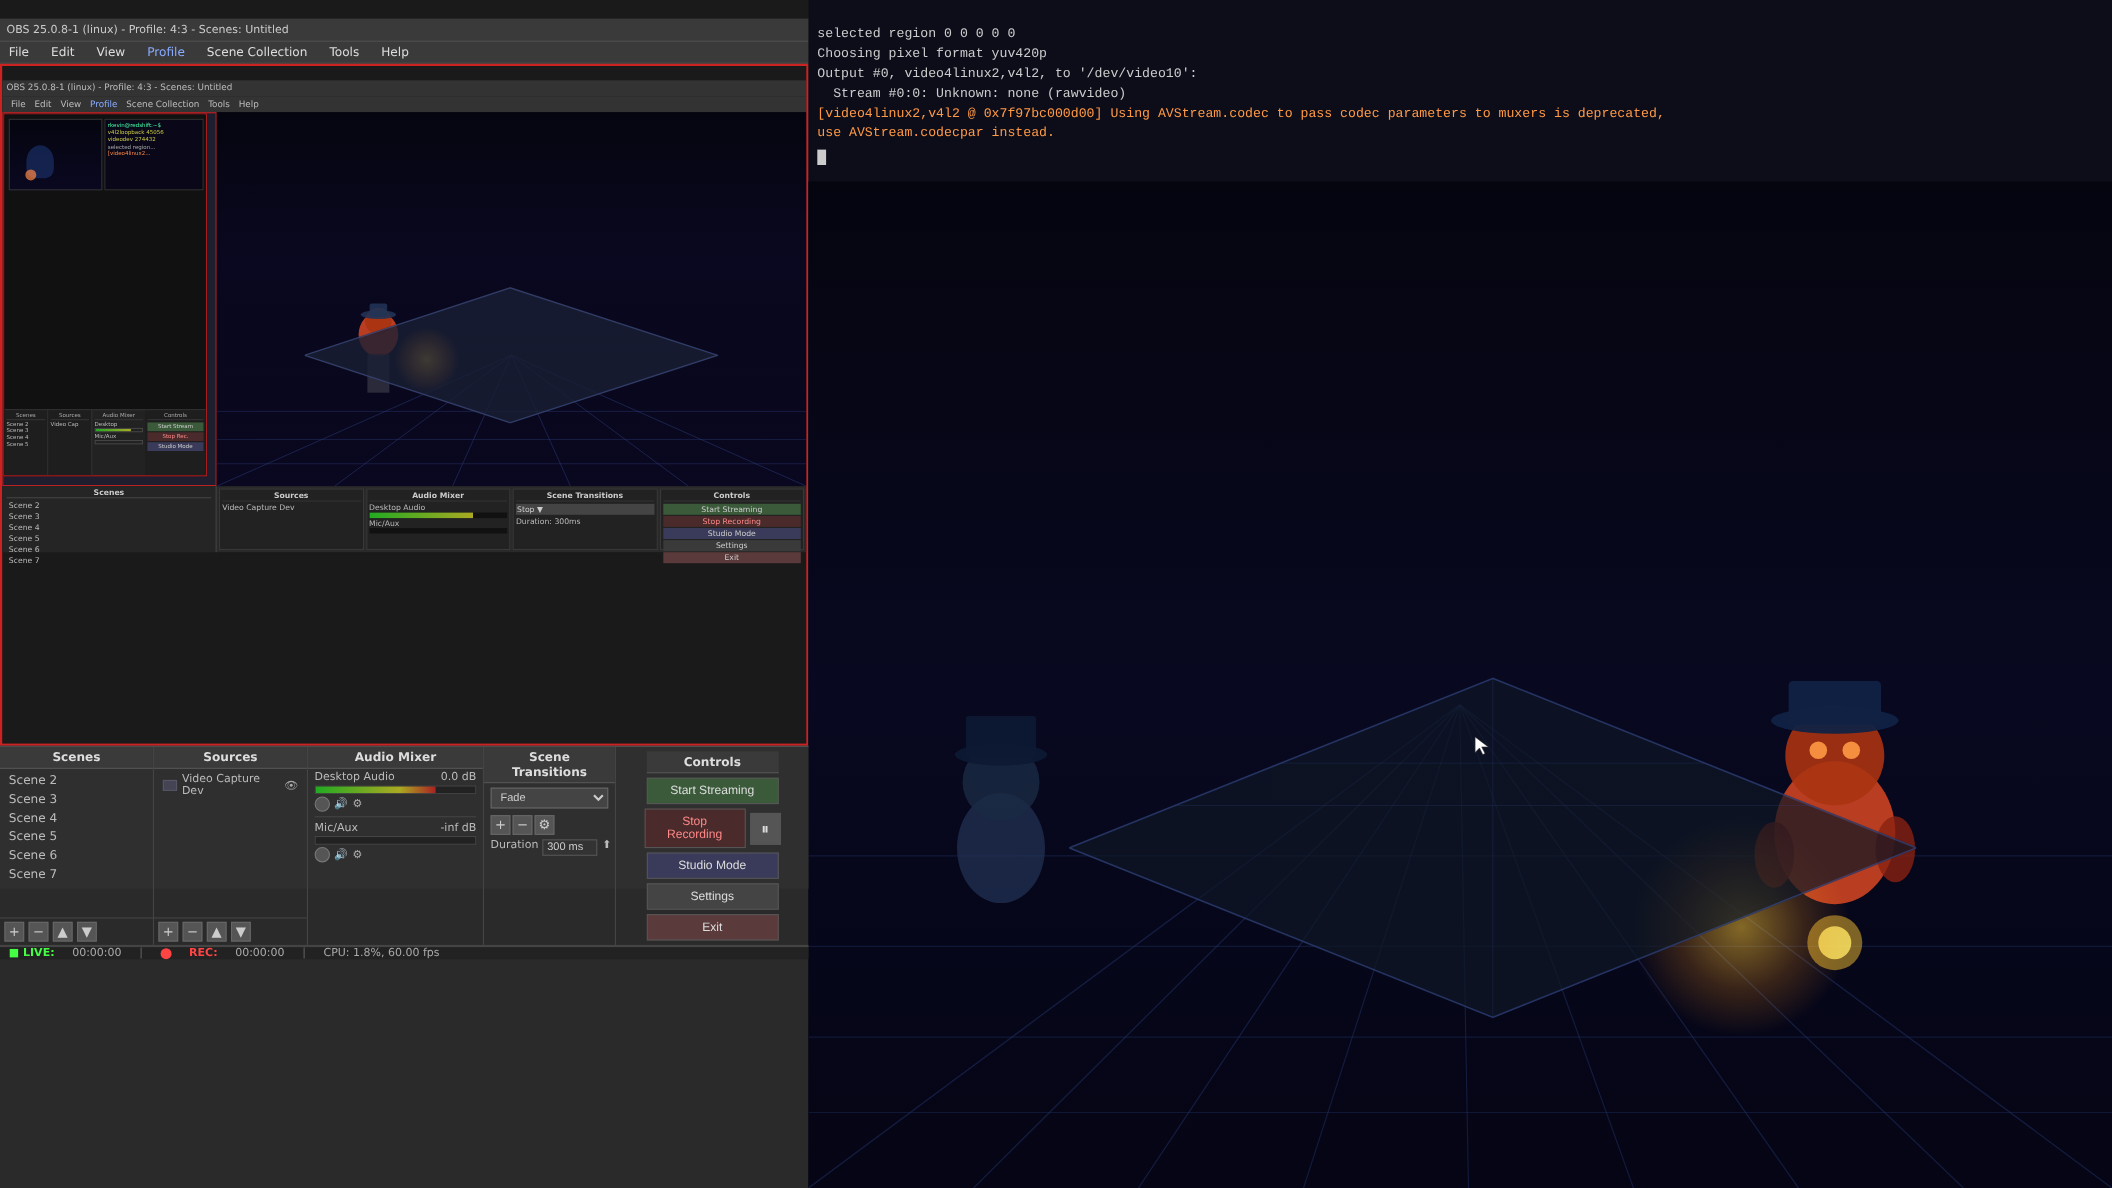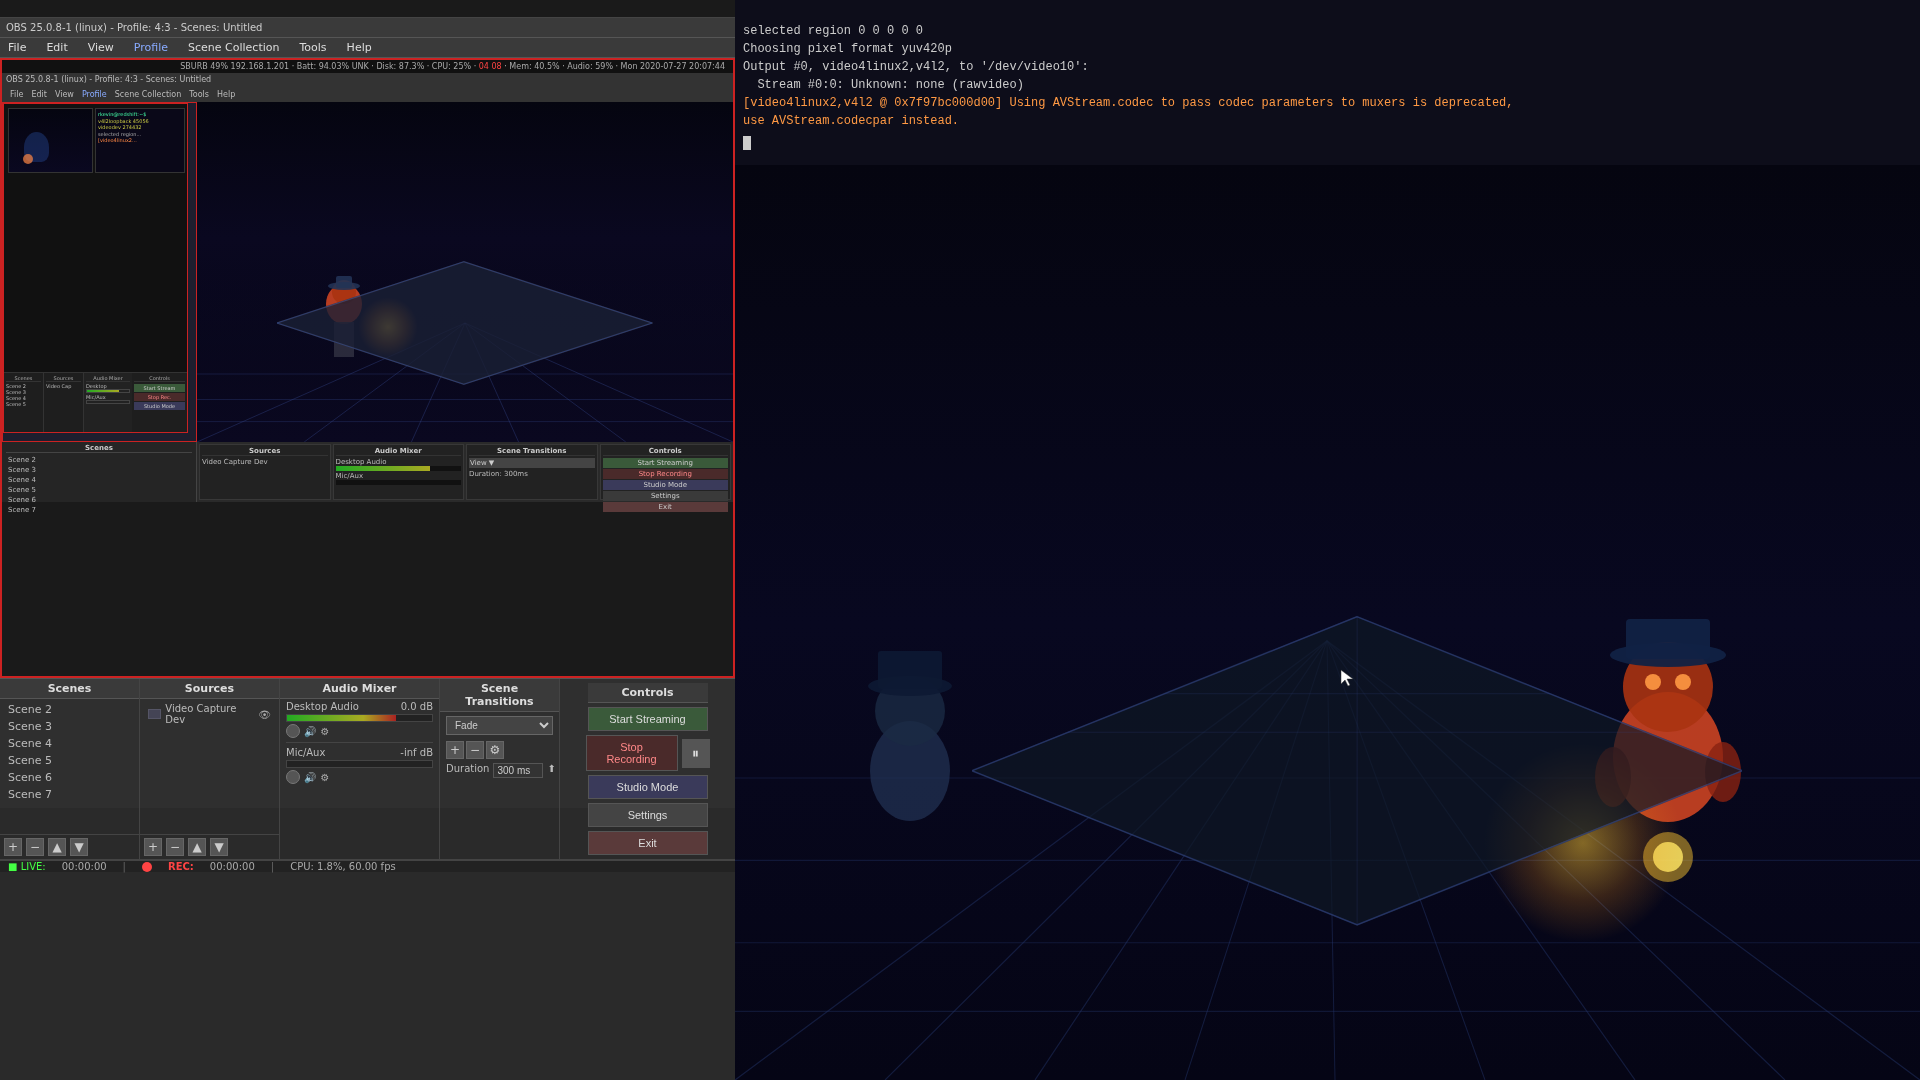--- a/index.html
+++ b/index.html
@@ -443,21 +443,21 @@
       display: flex;
       align-items: center;
       padding: 0 8px;
       font-size: 10px;
       color: #aaa;
       gap: 16px;
       border-top: 1px solid #444;
     }
     .live-indicator {
       color: #44ff44;
-      font-weight: normal;
+      font-weight: bold;
     }
     .rec-indicator {
       color: #ff4444;
       font-weight: bold;
     }
 
     
     .inner-scene {
       font-size: 7px;
       color: #bbb;
@@ -505,25 +505,20 @@
   <span class="menu-item">View</span>
   <span class="menu-item" style="color:#88aaff;">Profile</span>
   <span class="menu-item">Scene Collection</span>
   <span class="menu-item">Tools</span>
   <span class="menu-item">Help</span>
 </div>
 
 <div id="obs-preview">
   <div id="preview-inner">
 
-    <div id="inner-top-bar">
-      <span style="font-size:8px; color:#aaa; margin-right: 4px;">
-        SBURB 49% 192.168.1.201 · Batt: 94.03% UNK · Disk: 87.3% · CPU: 25% · <span style="color:#ff4444">04</span> <span style="color:#ff4444">08</span> · Mem: 40.5% · Audio: 59% · Mon 2020-07-27 20:07:44
-      </span>
-    </div>
 
     <div id="inner-obs-titlebar">
       <span style="font-size:8px; color:#bbb;">OBS 25.0.8-1 (linux) - Profile: 4:3 - Scenes: Untitled</span>
     </div>
 
     <div id="inner-obs-menu">
       <span style="font-size:8px; color:#bbb;">File</span>
       <span style="font-size:8px; color:#bbb;">Edit</span>
       <span style="font-size:8px; color:#bbb;">View</span>
       <span style="font-size:8px; color:#88aaff;">Profile</span>
@@ -649,21 +644,21 @@
           <div style="height:5px;background:#111;margin-bottom:1px;">
               <div style="width:75%;height:100%;background:linear-gradient(90deg,#22aa22,#aaaa22);"></div>
             </div>
           <div style="font-size:7px;color:#bbb;">Mic/Aux</div>
           <div style="height:5px;background:#111;">
               <div style="width:0%;height:100%;background:#22aa22;"></div>
             </div>
         </div>
         <div class="inner-panel-section">
           <div style="font-size:7px;font-weight:bold;color:#ccc;border-bottom:1px solid #333;margin-bottom:2px;text-align:center;">Scene Transitions</div>
-          <div style="font-size:7px;background:#444;color:#ccc;padding:1px;margin-bottom:2px;">View ▼</div>
+          <div style="font-size:7px;background:#444;color:#ccc;padding:1px;margin-bottom:2px;">Stop ▼</div>
           <div style="font-size:7px;color:#bbb;">Duration: 300ms</div>
         </div>
         <div class="inner-panel-section">
           <div style="font-size:7px;font-weight:bold;color:#ccc;border-bottom:1px solid #333;margin-bottom:2px;text-align:center;">Controls</div>
           <div style="font-size:7px;background:#3a5a3a;color:#ccc;padding:1px;margin-bottom:1px;text-align:center;">Start Streaming</div>
           <div style="font-size:7px;background:#4a2a2a;color:#ff8888;padding:1px;margin-bottom:1px;text-align:center;">Stop Recording</div>
           <div style="font-size:7px;background:#3a3a5a;color:#ccc;padding:1px;margin-bottom:1px;text-align:center;">Studio Mode</div>
           <div style="font-size:7px;background:#3a3a3a;color:#ccc;padding:1px;margin-bottom:1px;text-align:center;">Settings</div>
           <div style="font-size:7px;background:#5a3a3a;color:#ccc;padding:1px;text-align:center;">Exit</div>
         </div>

